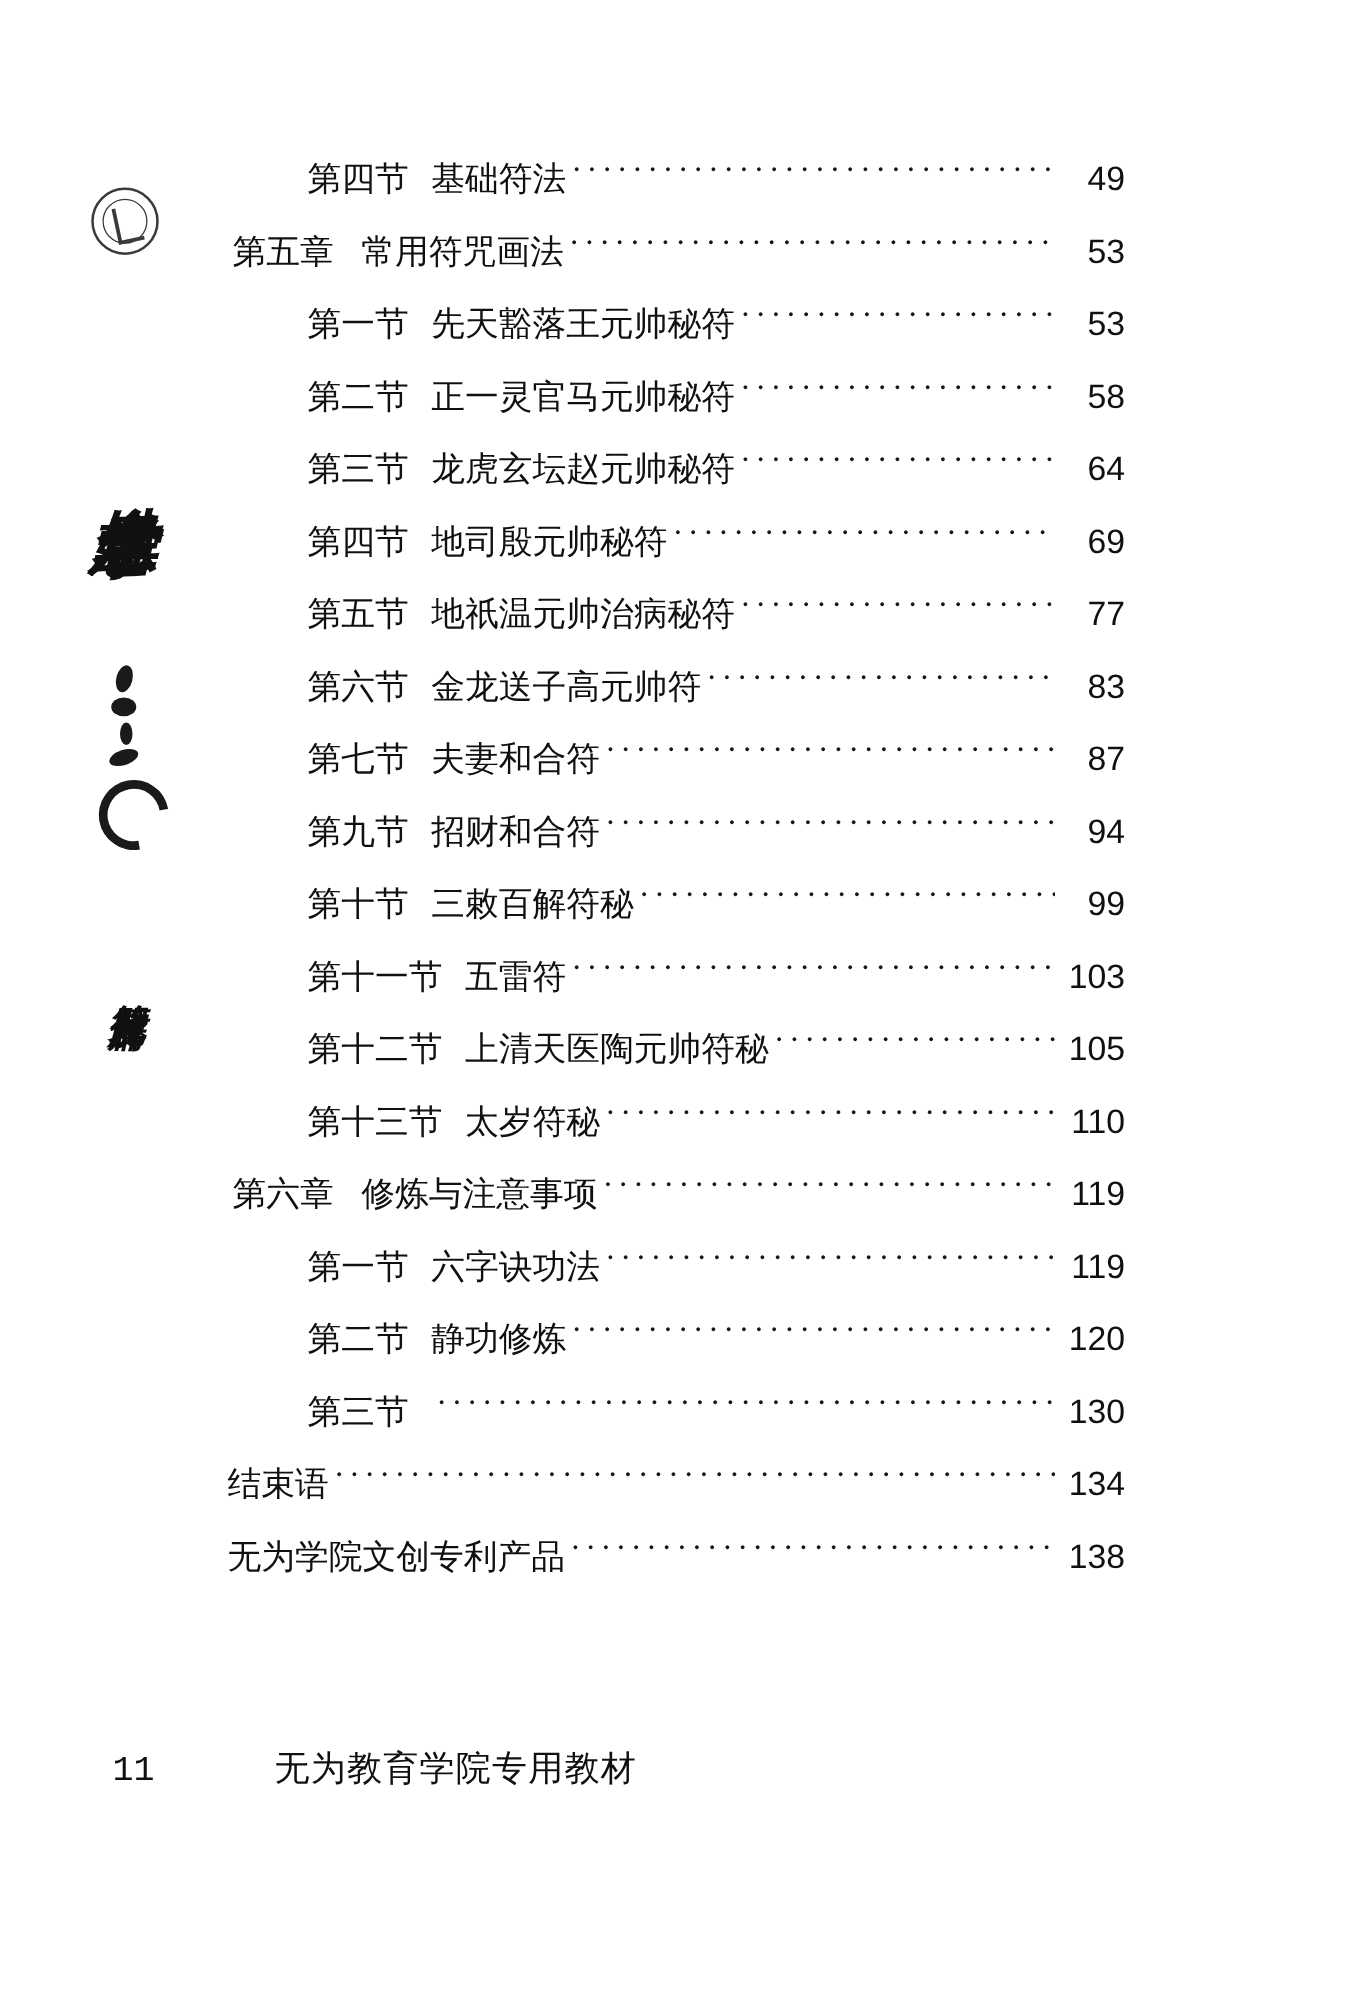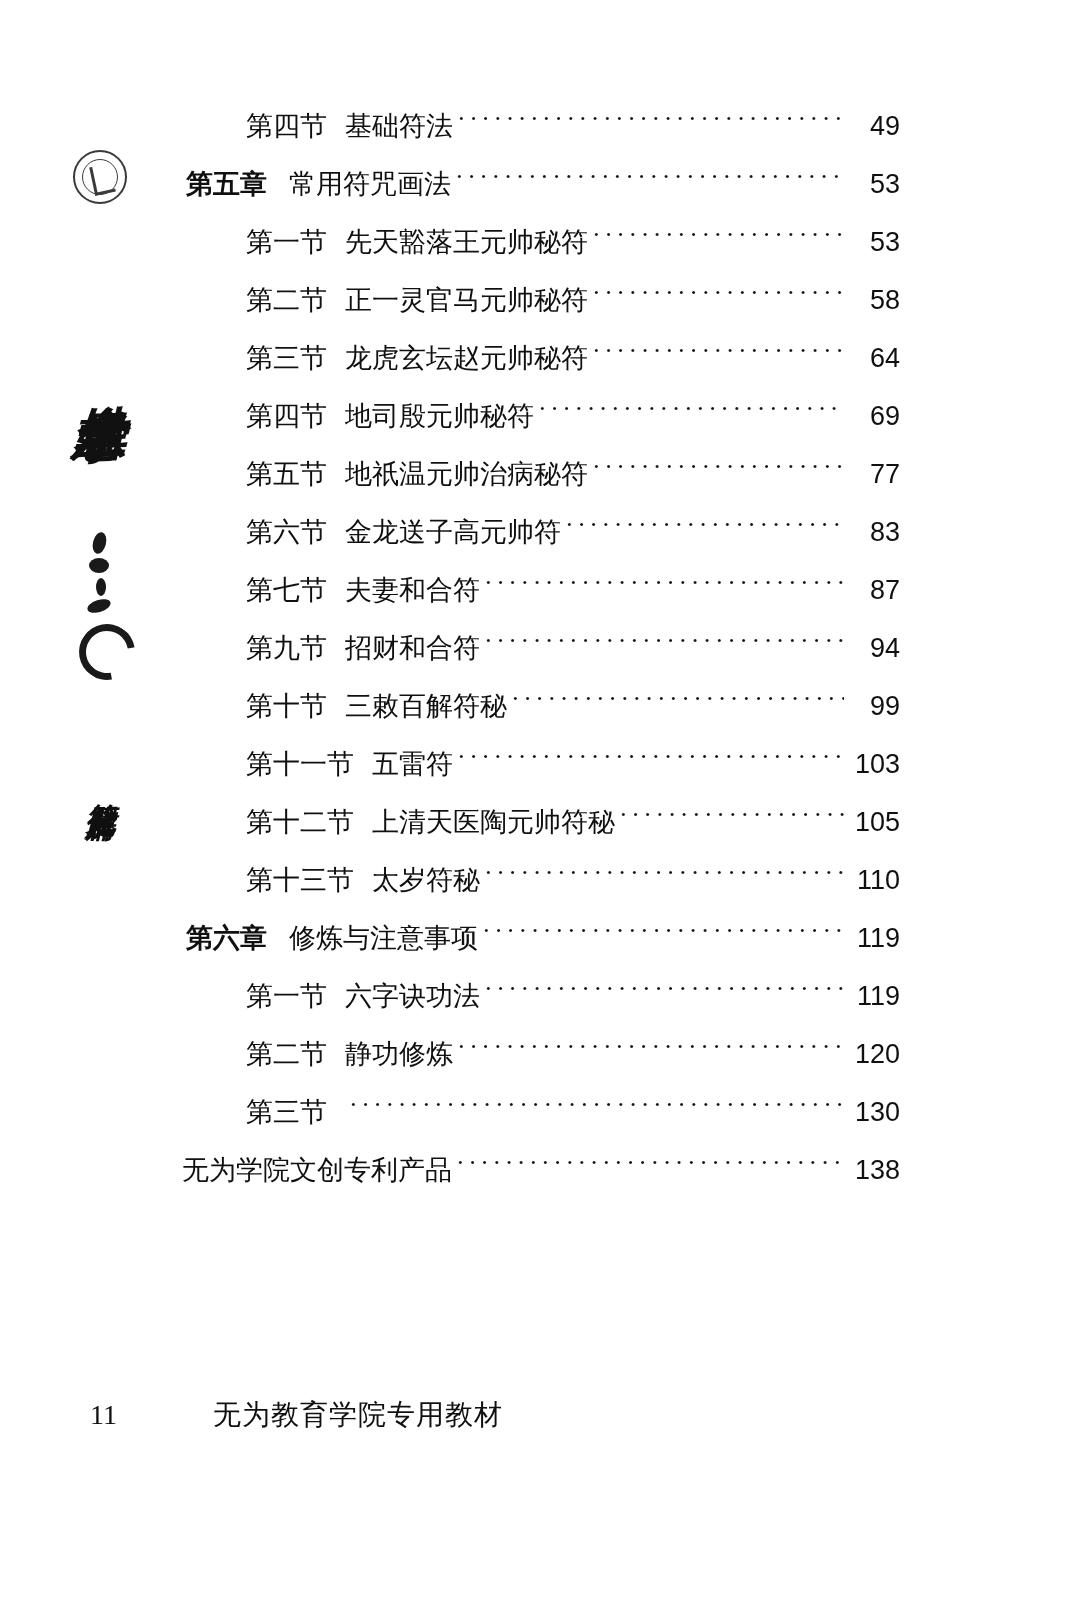--- a/index.html
+++ b/index.html
@@ -99,21 +99,21 @@
     text-orientation: upright;
     margin: 0 auto;
     height: 190px;
     letter-spacing: 2px;
   }
 
   
   #toc {
     position: absolute;
     left: 170px;
-    top: 95px;
+    top: 112px;
     width: 730px;
   }
   .toc-row {
     display: flex;
     align-items: baseline;
     font-size: 27px;
     line-height: 1;
     padding: 13px 0;
     white-space: nowrap;
   }
@@ -147,36 +147,36 @@
   }
   .toc-row .page {
     flex: 0 0 auto;
     text-align: right;
     min-width: 54px;
     font-family: Liberation Sans, sans-serif;
   }
 
   
   .lvl-chapter { padding-left: 16px; }
-  .lvl-chapter .num { margin-right: 22px; font-weight: 700; }
+  .lvl-chapter .num { margin-right: 22px; font-weight: 400; }
   .lvl-section { padding-left: 76px; }
   .lvl-section .num { margin-right: 18px; }
   .lvl-flat    { padding-left: 12px; }
 
   
   #footer {
     position: absolute;
     left: 90px;
     bottom: 170px;
     display: flex;
     align-items: baseline;
     font-size: 28px;
   }
   #footer .folio {
-    font-family: Liberation Serif, serif;
+    font-family: Liberation Mono, monospace;
     margin-right: 96px;
   }
   #footer .imprint {
     letter-spacing: 1px;
   }
 </style>
 </head>
 <body>
 
 <div id="spine">
@@ -331,20 +331,27 @@
     </div>
     <div class="toc-row lvl-section">
       <span class="label">
         <span class="num">第三节</span>
       </span>
       <span class="leader"></span>
       <span class="page">130</span>
     </div>
     <div class="toc-row lvl-flat">
       <span class="label">
+        <span class="title">结束语</span>
+      </span>
+      <span class="leader"></span>
+      <span class="page">134</span>
+    </div>
+    <div class="toc-row lvl-flat">
+      <span class="label">
         <span class="title">无为学院文创专利产品</span>
       </span>
       <span class="leader"></span>
       <span class="page">138</span>
     </div>
   </div>
 
 <div id="footer">
   <span class="folio">11</span>
   <span class="imprint">无为教育学院专用教材</span>

